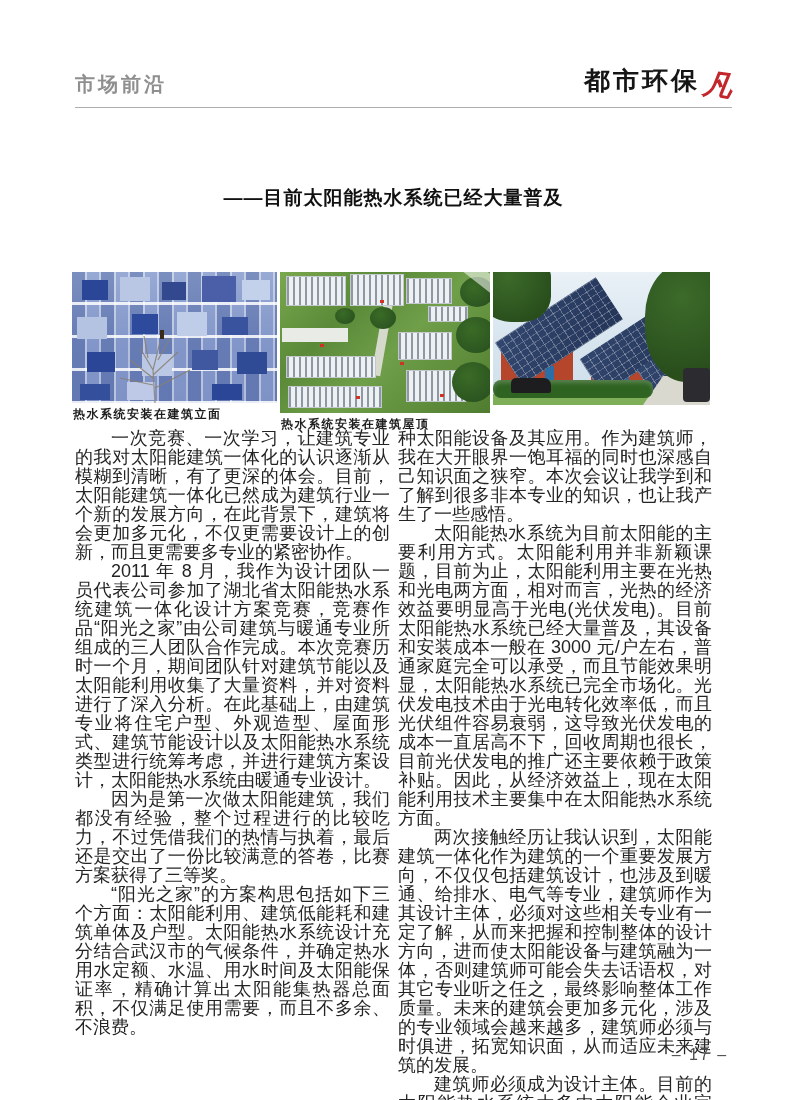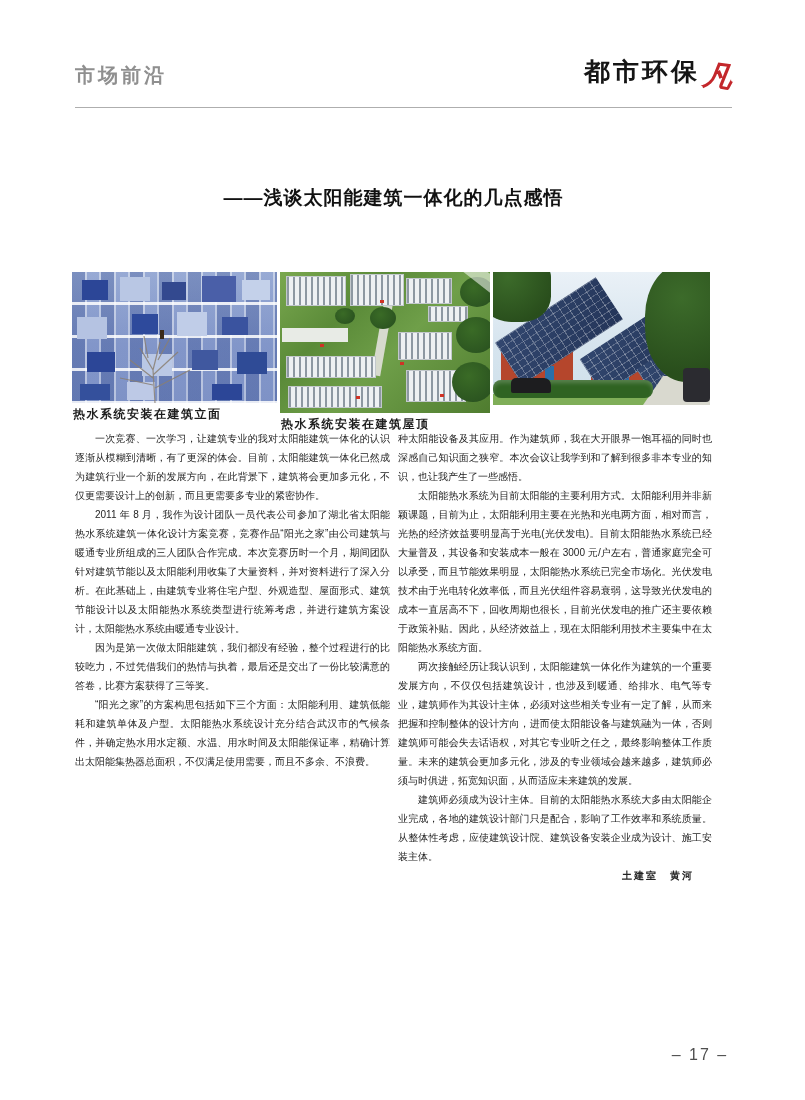--- a/index.html
+++ b/index.html
@@ -2,21 +2,21 @@
 <html><head>
 <meta charset="utf-8">
 <style>
   html,body{margin:0;padding:0;background:#ffffff;}
   .page{position:relative;width:805px;height:1100px;background:#fff;overflow:hidden;
         font-family:"Liberation Sans",sans-serif;color:#242424;}
 
   
   .hdr{position:absolute;left:75px;top:62px;width:657px;height:46px;
        border-bottom:1px solid #aeaeae;display:flex;justify-content:space-between;align-items:flex-end;
-       padding-bottom:18px;box-sizing:border-box;}
+       padding-bottom:9px;box-sizing:border-box;}
   .section-label{font-size:20px;font-weight:bold;color:#8f8f8f;letter-spacing:3px;}
   .brand{display:flex;align-items:flex-end;}
   .brand-text{font-size:26px;font-weight:bold;color:#151515;letter-spacing:3px;
               transform:scaleY(.95);font-family:"Liberation Sans",sans-serif;}
   .brand-mark{color:#c3272b;font-size:29px;line-height:26px;font-weight:bold;
               font-family:"DejaVu Serif",serif;font-style:italic;margin-left:3px;
               transform:rotate(8deg);display:inline-block;}
 
   
   .title-block{position:absolute;left:75px;top:176px;width:637px;text-align:center;}
@@ -61,42 +61,42 @@
       repeating-linear-gradient(0deg, rgba(255,255,255,.22) 0 1px, transparent 1px 7px),
       linear-gradient(135deg,#32476f 0%,#243559 100%);z-index:3;}
   .ph3 .wall{background:#b5462c;z-index:2;}
   .ph3 .tree{border-radius:45% 30% 40% 45%;
              background:radial-gradient(circle at 40% 30%,#3c6b2a,#294e1c 75%);z-index:5;}
 
   
   .columns{position:absolute;left:75px;top:429px;width:637px;display:flex;justify-content:space-between;}
   .col{width:315px;}
   .col.right{width:314px;}
-  .col p{margin:0;text-indent:2em;text-align:justify;font-size:10px;line-height:19px;color:#242424;}
+  .col p{margin:0;text-indent:2em;text-align:justify;font-size:18px;line-height:19px;color:#242424;}
   .col p.cont{text-indent:0;}
   .col p.author{text-indent:0;text-align:right;padding-right:18px;font-weight:bold;letter-spacing:2px;}
 
   .page-number{position:absolute;left:660px;top:1046px;width:80px;text-align:center;
                font-size:16px;color:#4f4f4f;letter-spacing:2px;}
 </style>
 </head>
 <body>
 
 <div class="page">
 
   <div class="hdr">
     <span class="section-label">市场前沿</span>
     <span class="brand">
       <span class="brand-text">都市环保</span>
       <span class="brand-mark">凡</span>
     </span>
   </div>
 
   <div class="title-block">
-    <h2>——浅谈太阳能建筑一体化的几点感悟</h2>
+    <h2>——目前太阳能热水系统已经大量普及</h2>
   </div>
 
   <div class="photos">
 
     <figure class="fig1">
       <div class="ph ph1">
         <div class="w" style="left:10px;top:8px;width:26px;height:20px;background:#2c4697;"></div>
         <div class="w" style="left:48px;top:5px;width:30px;height:24px;background:#b9c7e4;"></div>
         <div class="w" style="left:90px;top:10px;width:24px;height:18px;background:#33498f;"></div>
         <div class="w" style="left:130px;top:4px;width:34px;height:26px;background:#4a5fa8;"></div>

